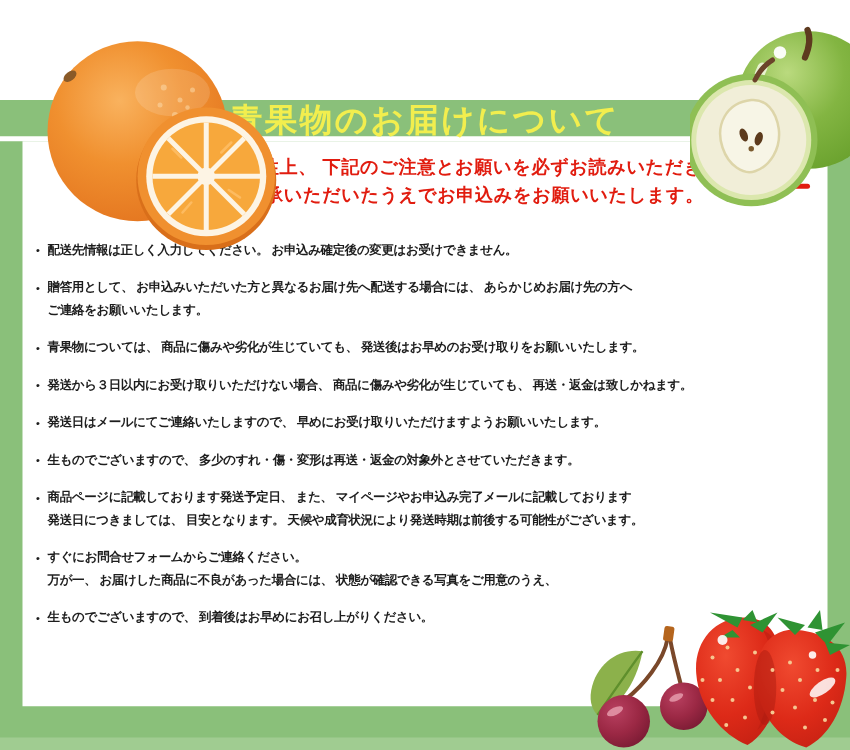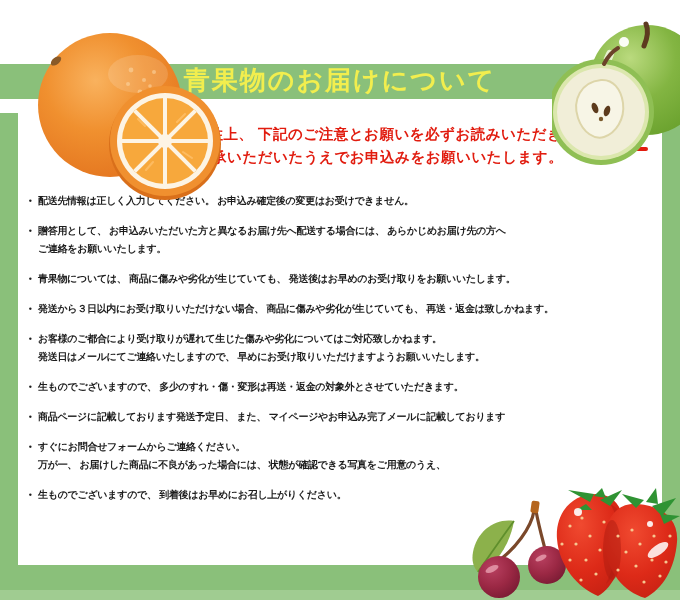--- a/index.html
+++ b/index.html
@@ -5,21 +5,21 @@
   html,body{margin:0;padding:0;background:#ffffff;}
   #page{
     position:relative;width:680px;height:600px;overflow:hidden;
     background:#ffffff;
     font-family:"Liberation Sans","DejaVu Sans",sans-serif;
   }
   
   .frame{position:absolute;left:0;top:113px;width:680px;height:487px;background:#8ac07a;z-index:0;}
   .frame-light{position:absolute;left:0;top:590px;width:680px;height:10px;background:#a0cc91;z-index:1;}
   
-  .band{position:absolute;left:0;top:64px;width:680px;height:35px;background:#8ac07a;z-index:2;}
+  .band{position:absolute;left:0;top:80px;width:680px;height:29px;background:#8ac07a;z-index:2;}
   .band .title{
     width:100%;text-align:center;line-height:33px;
     font-size:26px;font-weight:bold;color:#f2ee4e;letter-spacing:2px;
   }
   
   .content{
     position:absolute;left:18px;top:113px;width:644px;height:452px;
     background:#ffffff;z-index:3;overflow:hidden;
   }
   .intro{
@@ -92,36 +92,36 @@
       <div class="notice">
         <span class="dot">・</span>
         <div class="nl">
             <div class="line">発送から３日以内にお受け取りいただけない場合、 商品に傷みや劣化が生じていても、 再送・返金は致しかねます。</div>
           </div>
       </div>
 
       <div class="notice">
         <span class="dot">・</span>
         <div class="nl">
-          <div class="line">お客様のご都合により受け取りが遅れて生じた傷みや劣化についてはご対応致しかねます。</div>
           <div class="line">発送日はメールにてご連絡いたしますので、 早めにお受け取りいただけますようお願いいたします。</div>
         </div>
       </div>
 
       <div class="notice">
         <span class="dot">・</span>
         <div class="nl">
           <div class="line">生ものでございますので、 多少のすれ・傷・変形は再送・返金の対象外とさせていただきます。</div>
         </div>
       </div>
 
       <div class="notice">
         <span class="dot">・</span>
         <div class="nl">
           <div class="line">商品ページに記載しております発送予定日、 また、 マイページやお申込み完了メールに記載しております</div>
+          <div class="line">発送日につきましては、 目安となります。 天候や成育状況により発送時期は前後する可能性がございます。</div>
         </div>
       </div>
 
       <div class="notice">
         <span class="dot">・</span>
         <div class="nl">
           <div class="line">すぐにお問合せフォームからご連絡ください。</div>
           <div class="line">万が一、 お届けした商品に不良があった場合には、 状態が確認できる写真をご用意のうえ、</div>
         </div>
       </div>

